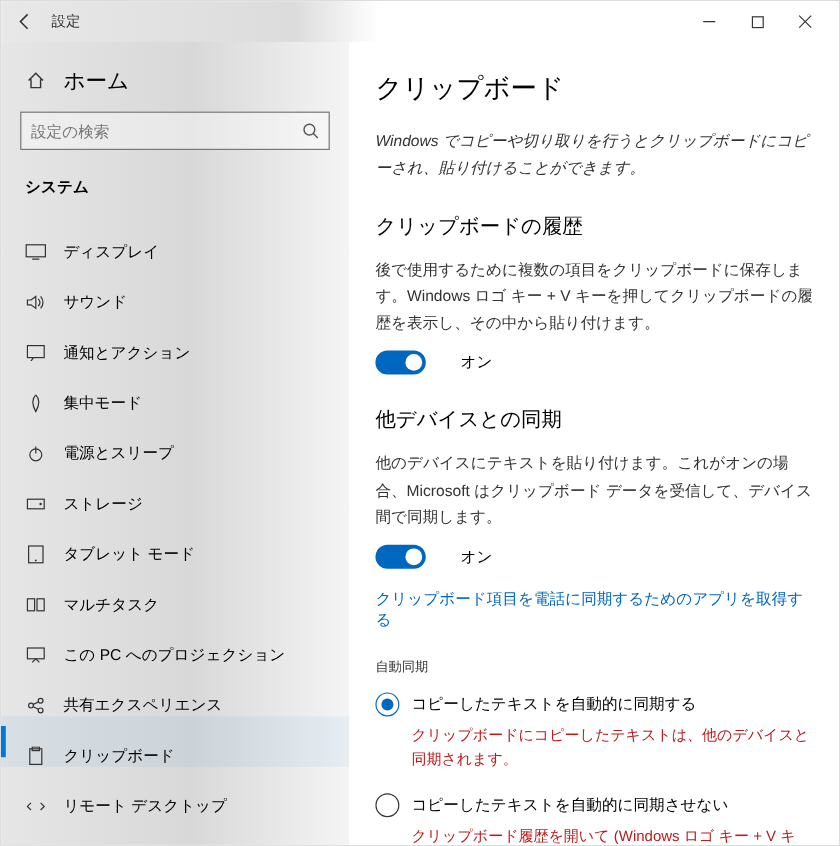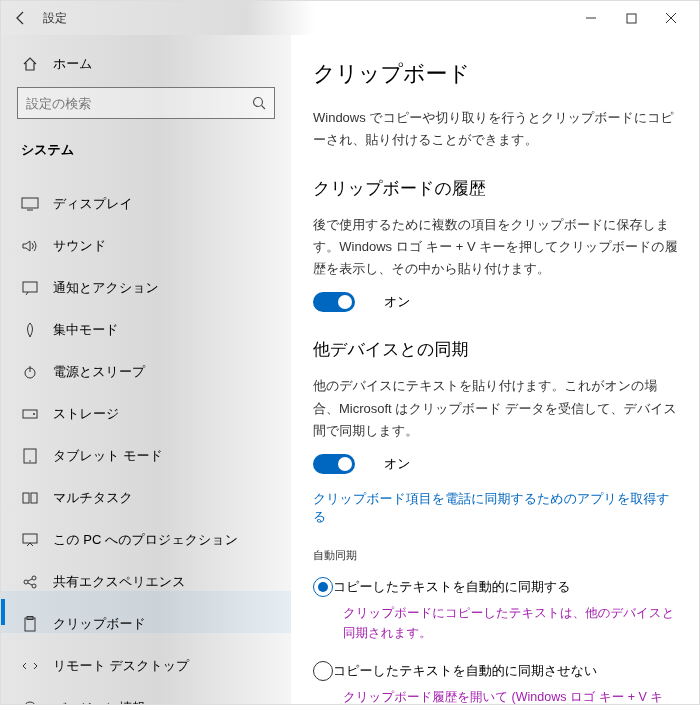--- a/index.html
+++ b/index.html
@@ -42,21 +42,21 @@
   width: 290px;
   background: linear-gradient(to right, #e6e6e6 0%, #d8d8d8 55%, #f5f5f5 100%);
   padding: 10px 0 0 0;
   overflow-y: auto;
 }
 .sidebar .home {
   display:flex; align-items:center;
   padding: 10px 20px 14px 20px;
   gap: 14px;
 }
-.sidebar .home .lbl { font-size: 13px; }
+.sidebar .home .lbl { font-size: 18px; }
 .searchbox {
   margin: 0 16px 12px 16px;
   height: 32px;
   border: 1px solid #777;
   background: rgba(255,255,255,0.4);
   display: flex;
   align-items: center;
   padding: 13px 8px;
 }
 .searchbox input {
@@ -94,20 +94,21 @@
 .content h1 {
   font-size: 22px;
   font-weight: 400;
   margin-bottom: 18px;
 }
 .content p.desc {
   font-size: 13px;
   color: #333;
   line-height: 1.7;
   margin-bottom: 26px;
+  font-style: italic;
 }
 .section h2 {
   font-size: 17px;
   font-weight: 400;
   margin-bottom: 14px;
 }
 .section p {
   font-size: 13px;
   color:#333;
   line-height: 1.7;
@@ -134,36 +135,36 @@
   cursor:pointer;
   display:block;
   margin-bottom: 22px;
 }
 .subhead {
   font-size: 11px;
   color:#333;
   margin-bottom: 14px;
 }
 .radio-row {
-  display:flex; gap: 0;
+  display:flex; gap: 10px;
   margin-bottom: 6px;
   align-items:flex-start;
 }
 .radio {
   width:20px; height:20px; border-radius:50%;
   border:1.5px solid #333;
   display:flex; align-items:center; justify-content:center;
   flex-shrink:0;
 }
 .radio.checked { border-color:#0067c0; }
 .radio.checked .dot { width:10px; height:10px; border-radius:50%; background:#0067c0; }
 .radio-label { font-size:13px; padding-top:1px; }
 .radio-help {
   font-size: 12.5px;
-  color:#a21caf;
+  color:#b91c1c;
   line-height:1.6;
   margin: 4px 0 18px 30px;
 }
 svg { display:block; }
 </style>
 </head>
 <body>
 
 <div class="window">
   <div class="titlebar">

